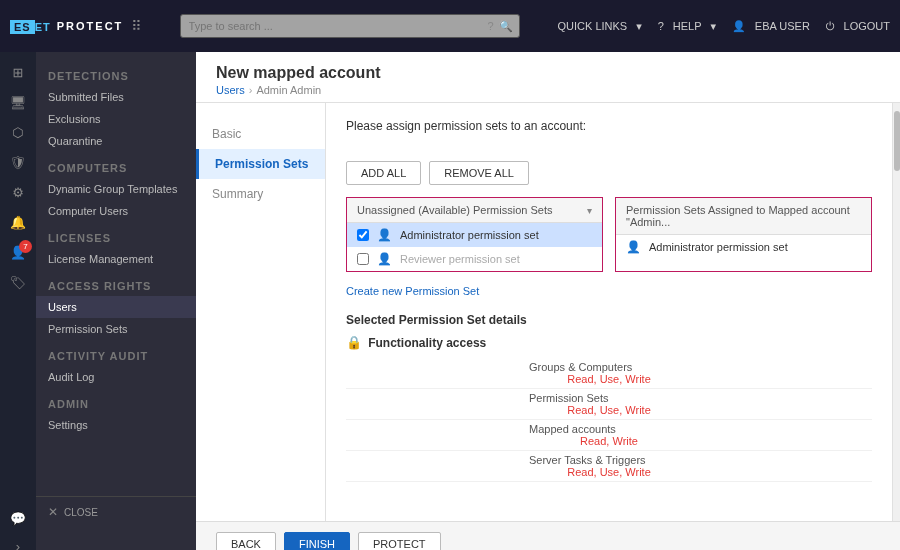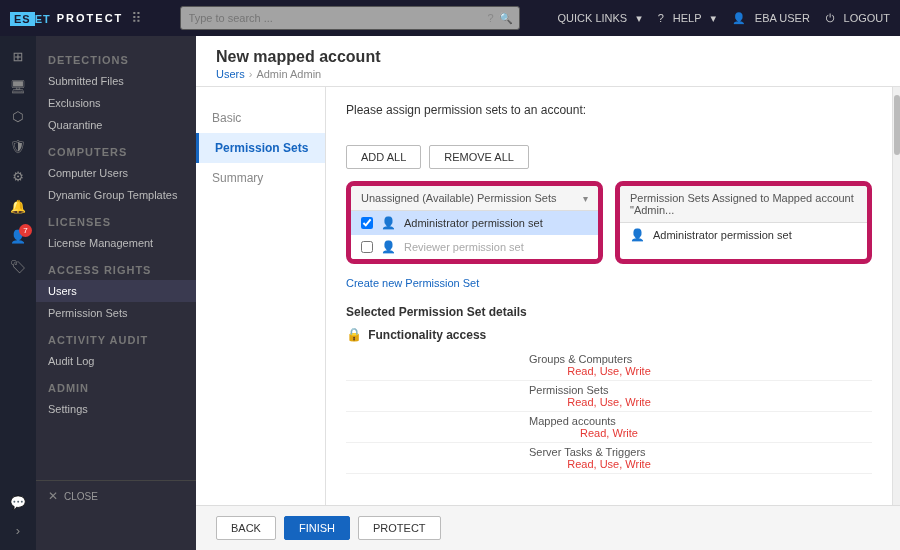--- a/index.html
+++ b/index.html
@@ -1,20 +1,20 @@
 <!DOCTYPE html>
 <html><head>
   <meta charset="utf-8">
   <style>
     * { box-sizing: border-box; margin: 0; padding: 0; font-family: 'Segoe UI', Arial, sans-serif; }
     body { width: 900px; height: 550px; overflow: hidden; background: #f0f0f0; font-size: 12px; }
 
     
     .topbar {
-      height: 36px;
+      height: 52px;
       background: #1a1a2e;
       display: flex;
       align-items: center;
       padding: 0 10px;
       color: #ccc;
       justify-content: space-between;
     }
     .topbar-left { display: flex; align-items: center; gap: 8px; }
     .topbar-logo { display: flex; align-items: center; gap: 6px; }
     .topbar-search {
@@ -188,22 +188,22 @@
     }
     .btn-primary { background: #1565c0; color: #fff; border-color: #1565c0; }
 
     .permission-panels {
       display: flex;
       gap: 12px;
       margin-bottom: 12px;
     }
     .perm-panel {
       flex: 1;
-      border: 5px solid #be185d;
-      border-radius: 8px;
+      border: 1px solid #be185d;
+      border-radius: 0;
       overflow: hidden;
     }
     .perm-panel-header {
       background: #f5f5f5;
       padding: 6px 10px;
       font-size: 11px;
       color: #555;
       display: flex;
       justify-content: space-between;
       align-items: center;
@@ -341,22 +341,22 @@
     </div>
   </div>
 
   <div class="sidebar-nav">
     <div class="nav-section-title">DETECTIONS</div>
     <div class="nav-item">Submitted Files</div>
     <div class="nav-item">Exclusions</div>
     <div class="nav-item">Quarantine</div>
 
     <div class="nav-section-title">COMPUTERS</div>
+    <div class="nav-item">Dynamic Group Templates</div>
     <div class="nav-item">Computer Users</div>
-    <div class="nav-item">Dynamic Group Templates</div>
 
     <div class="nav-section-title">LICENSES</div>
     <div class="nav-item">License Management</div>
 
     <div class="nav-section-title">ACCESS RIGHTS</div>
     <div class="nav-item active">Users</div>
     <div class="nav-item">Permission Sets</div>
 
     <div class="nav-section-title">ACTIVITY AUDIT</div>
     <div class="nav-item">Audit Log</div>

